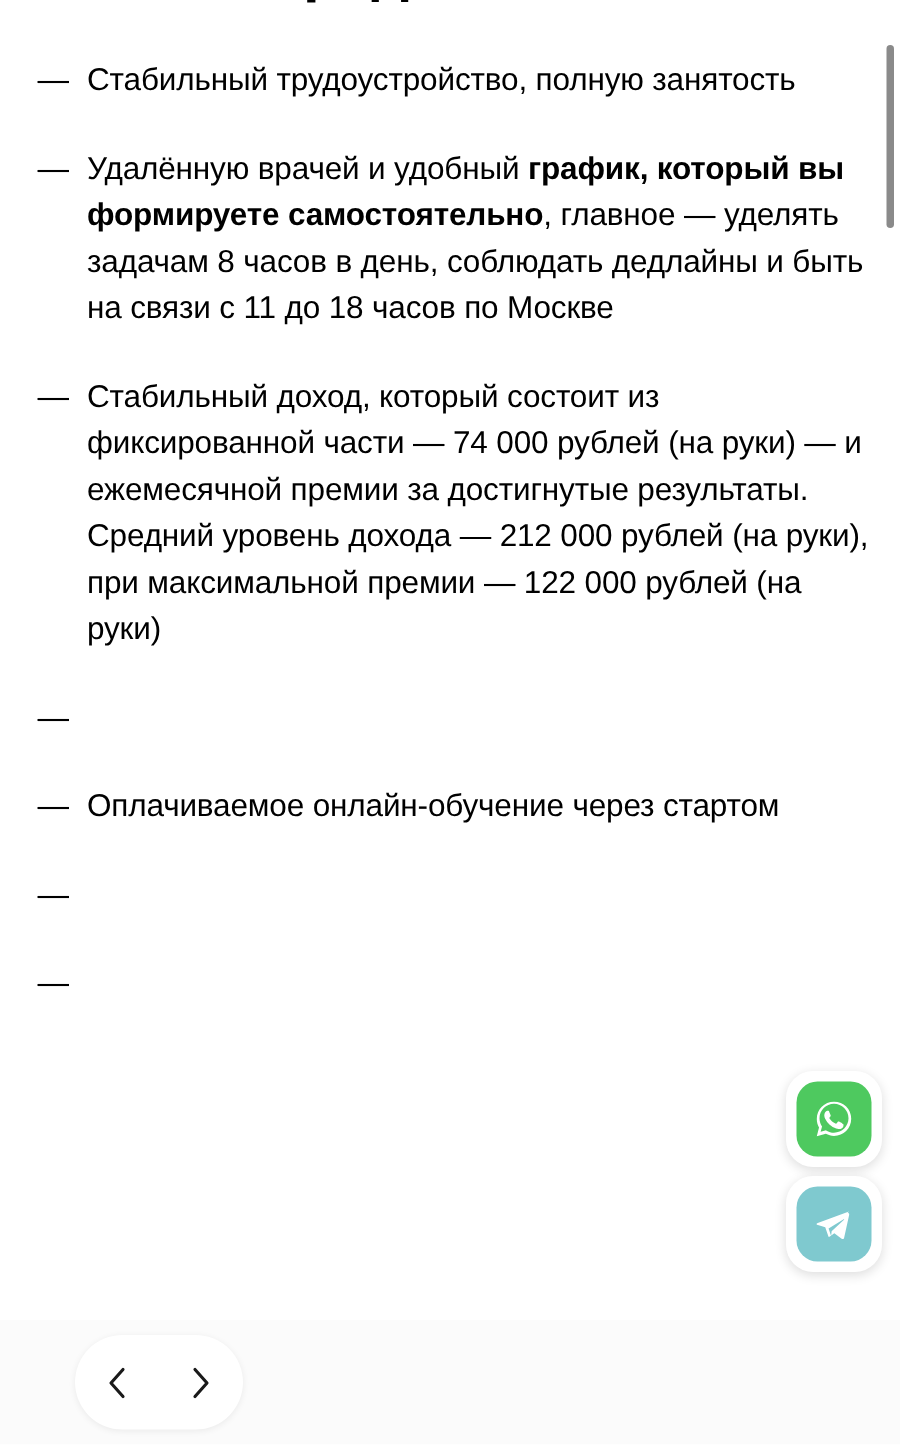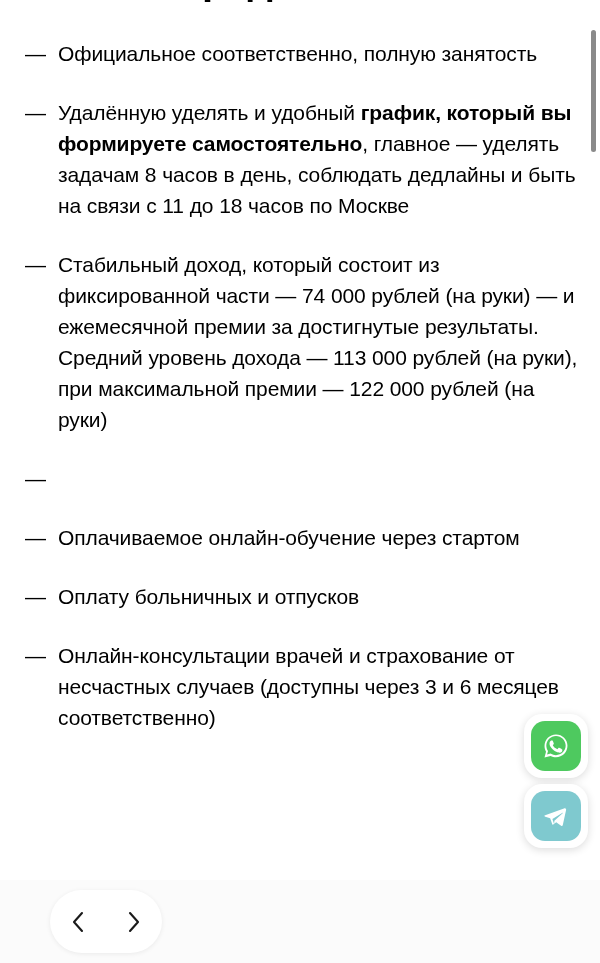--- a/index.html
+++ b/index.html
@@ -170,59 +170,53 @@
 
   <div class="heading-clip">
     <h1>Что мы предлагаем</h1>
   </div>
 
   <div class="bullets">
 
     <div class="bullet">
       <span class="dash">—</span>
       <span class="btext">
-        <span>Официальное соответственно, полную занятость</span>
+        <span>Стабильный трудоустройство, полную занятость</span>
       </span>
     </div>
 
     <div class="bullet">
       <span class="dash">—</span>
-      <span class="btext"><span>Удалённую уделять и удобный </span><b>график, который вы формируете самостоятельно</b><span>, главное — уделять задачам 8 часов в день, соблюдать дедлайны и быть на связи с 11 до 18 часов по Москве</span></span>
+      <span class="btext"><span>Удалённую врачей и удобный </span><b>график, который вы формируете самостоятельно</b><span>, главное — уделять задачам 8 часов в день, соблюдать дедлайны и быть на связи с 11 до 18 часов по Москве</span></span>
     </div>
 
     <div class="bullet">
       <span class="dash">—</span>
       <span class="btext">
-        <span>Стабильный доход, который состоит из фиксированной части — 74 000 рублей (на руки) — и ежемесячной премии за достигнутые результаты. Средний уровень дохода — 113 000 рублей (на руки), при максимальной премии — 122 000 рублей (на руки)</span>
+        <span>Стабильный доход, который состоит из фиксированной части — 74 000 рублей (на руки) — и ежемесячной премии за достигнутые результаты. Средний уровень дохода — 212 000 рублей (на руки), при максимальной премии — 122 000 рублей (на руки)</span>
       </span>
     </div>
 
     <div class="bullet">
       <span class="dash">—</span>
     </div>
 
     <div class="bullet">
       <span class="dash">—</span>
       <span class="btext">
         <span>Оплачиваемое онлайн-обучение через стартом</span>
       </span>
     </div>
 
     <div class="bullet">
       <span class="dash">—</span>
-      <span class="btext">
-        <span>Оплату больничных и отпусков</span>
-      </span>
-    </div>
-
-    <div class="bullet">
-      <span class="dash">—</span>
-      <span class="btext">
-        <span>Онлайн-консультации врачей и страхование от несчастных случаев (доступны через 3 и 6 месяцев соответственно)</span>
-      </span>
+    </div>
+
+    <div class="bullet">
+      <span class="dash">—</span>
     </div>
 
   </div>
 
   <div class="social">
     <div class="social-btn">
       <div class="social-inner wa-inner">
         <svg width="34" height="34" viewBox="0 0 32 32" aria-hidden="true">
           <path fill="#ffffff" d="M16 5.2c-6 0-10.8 4.8-10.8 10.8 0 1.9.5 3.7 1.4 5.3L5.2 26.8l5.7-1.5c1.5.8 3.3 1.3 5.1 1.3 6 0 10.8-4.8 10.8-10.8S22 5.2 16 5.2zm0 19.4c-1.7 0-3.3-.5-4.7-1.3l-.3-.2-3.4.9.9-3.3-.2-.3c-.9-1.4-1.4-3.1-1.4-4.8 0-5 4.1-9.1 9.1-9.1s9.1 4.1 9.1 9.1-4.1 9-9.1 9z"></path>
           <path fill="#ffffff" d="M21 18.5c-.3-.1-1.7-.8-1.9-.9-.3-.1-.5-.1-.7.1-.2.3-.7.9-.9 1.1-.2.2-.3.2-.6.1-1.6-.8-2.7-1.5-3.8-3.3-.3-.5.3-.5.8-1.5.1-.2 0-.4 0-.5s-.7-1.6-.9-2.2c-.2-.6-.5-.5-.7-.5h-.6c-.2 0-.5.1-.8.4-.3.3-1 1-1 2.5s1.1 2.9 1.2 3.1c.1.2 2.1 3.3 5.2 4.6 1.9.8 2.7.9 3.6.8.6-.1 1.7-.7 1.9-1.4.2-.7.2-1.2.2-1.4-.1-.2-.3-.3-.6-.4z"></path>

